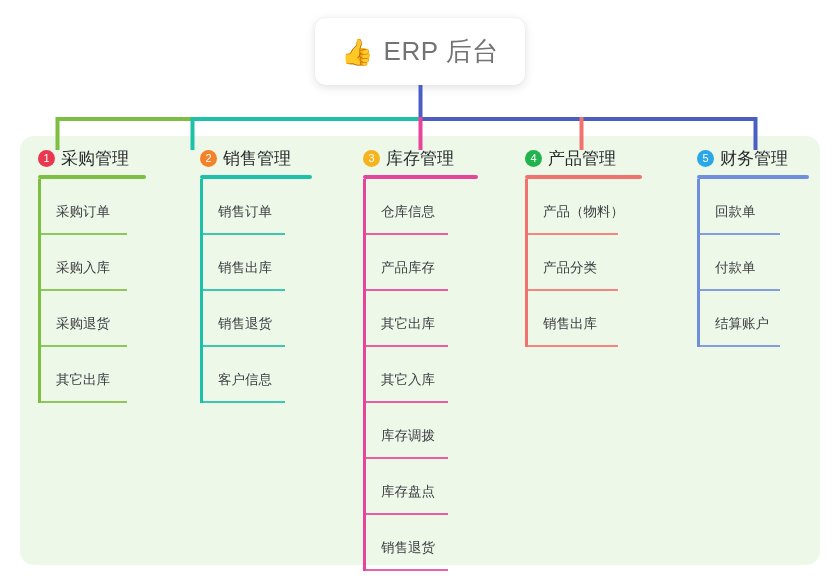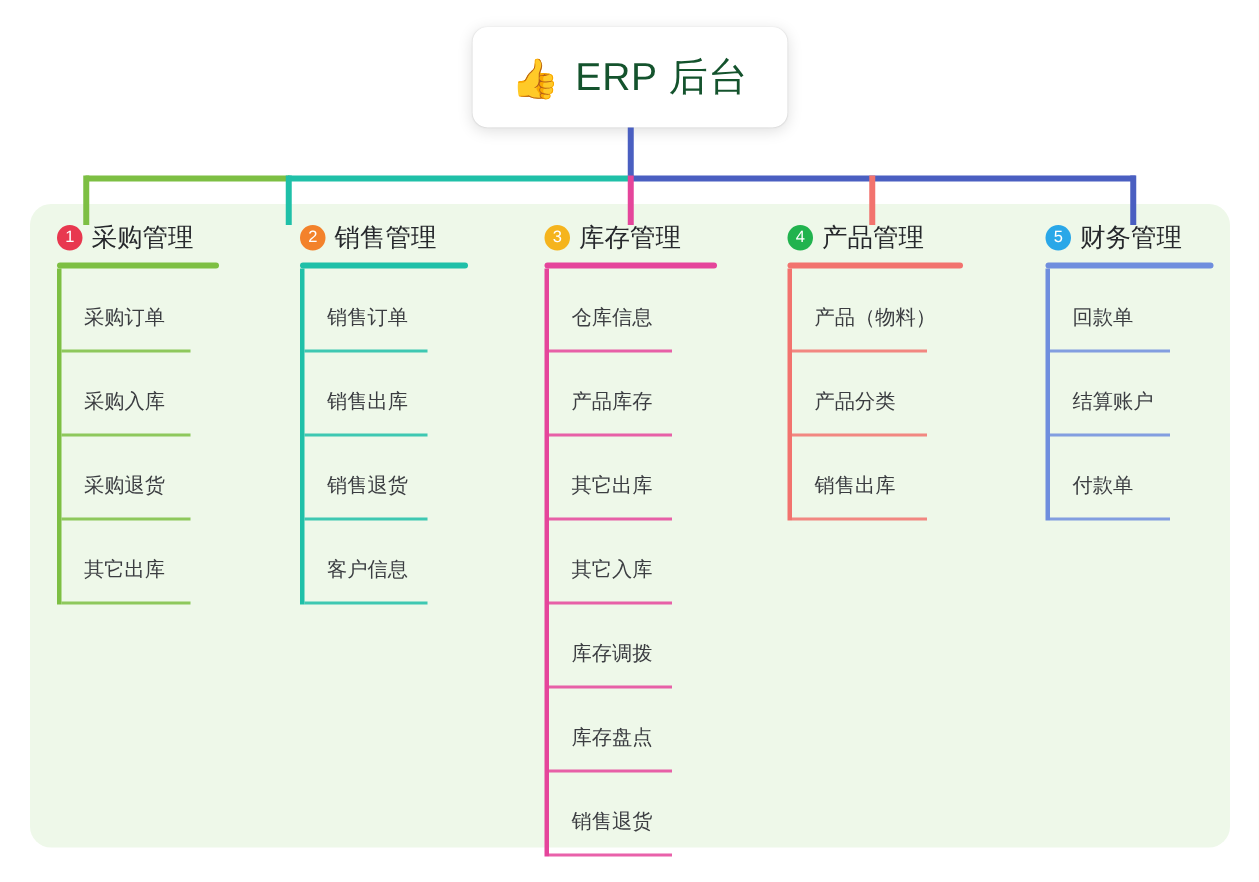--- a/index.html
+++ b/index.html
@@ -32,21 +32,21 @@
     gap: 10px;
     box-sizing: border-box;
   }
   #root-node .thumb {
     font-size: 26px;
     line-height: 1;
     color: #f0b429;
   }
   #root-node .root-title {
     font-size: 26px;
-    color: #14532d;
+    color: #737373;
     letter-spacing: 0.5px;
     white-space: nowrap;
   }
 
   
   #panel {
     position: absolute;
     left: 20px;
     top: 136px;
     width: 800px;
@@ -272,22 +272,22 @@
         <span class="col-title">财务管理</span>
       </div>
       <div class="header-rule" style="width: 112px; background: rgb(111, 142, 222);"></div>
       <div class="items" style="height: 168px;">
         <div class="stem" style="height: 168px; background: rgb(111, 142, 222);"></div>
         <div class="item">
           <span class="item-label">回款单</span>
           <div class="item-rule" style="width: 80px; background: rgb(111, 142, 222); opacity: 0.85;"></div>
         </div>
         <div class="item">
+          <span class="item-label">付款单</span>
+          <div class="item-rule" style="width: 80px; background: rgb(111, 142, 222); opacity: 0.85;"></div>
+        </div>
+        <div class="item">
           <span class="item-label">结算账户</span>
           <div class="item-rule" style="width: 80px; background: rgb(111, 142, 222); opacity: 0.85;"></div>
         </div>
-        <div class="item">
-          <span class="item-label">付款单</span>
-          <div class="item-rule" style="width: 80px; background: rgb(111, 142, 222); opacity: 0.85;"></div>
-        </div>
       </div>
     </div>
   </div>
 
 </body></html>

